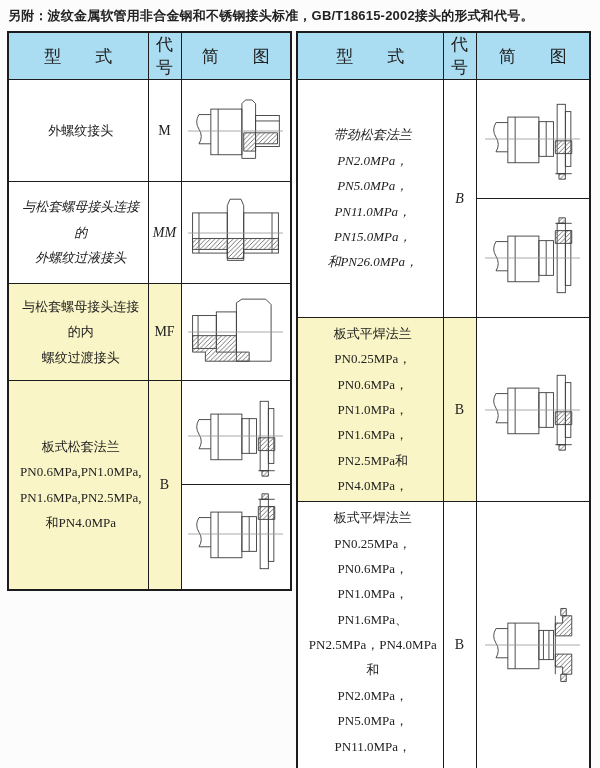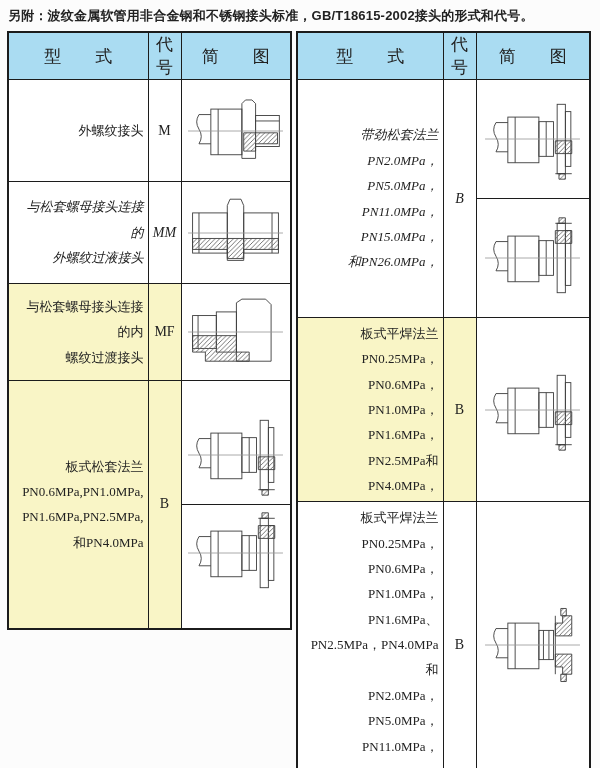--- a/index.html
+++ b/index.html
@@ -28,21 +28,21 @@
   th,td{border:1px solid var(--border);padding:0;overflow:hidden;}
   th{
     background:var(--blue);
     font-size:17px;font-weight:normal;height:38px;
     font-family:"Liberation Sans",sans-serif;
   }
   td.type{
     font-family:"Liberation Serif",serif;
     font-size:13px;line-height:1.95;
     padding:3px 4px 3px 9px;
-    white-space:pre-line;vertical-align:middle;text-align:right;margin-left:36px;
+    white-space:pre-line;vertical-align:middle;text-align:center;margin-left:36px;
   }
   td.code{
     font-family:"Liberation Serif",serif;
     font-size:14px;text-align:center;vertical-align:middle;
   }
   td.diag{background:#fff;}
   tr.hl td.type, tr.hl td.code{background:var(--yellow);}
   .stack{display:flex;flex-direction:column;width:100%;}
   .dcell{flex:1;display:flex;align-items:center;justify-content:center;}
   .dcell + .dcell{border-top:1px solid var(--border);}
@@ -134,21 +134,21 @@
                     <line x1="14" y1="28" x2="14" y2="64"></line>
                     <rect x="34" y="24" width="22" height="44"></rect>
                     <polygon points="56,14 62,10 88,10 94,16 94,78 56,78"></polygon>
                     <path class="h" d="M8 50 H56 V68 H70 V78 H22 V68 H8 Z"></path>
                     <line class="cl" x1="3" y1="46" x2="107" y2="46"></line>
                   </svg>
                 </div>
               </div>
             </td>
           </tr>
-          <tr class="hl" style="height: 248px;">
+          <tr class="hl" style="height: 209px;">
             <td class="type">板式松套法兰
 PN0.6MPa,PN1.0MPa,
 PN1.6MPa,PN2.5MPa,
 和PN4.0MPa</td>
             <td class="code">B</td>
             <td class="diag">
               <div class="stack" style="height: 195px;">
                 <div class="dcell">
                   <svg class="fit" viewBox="0 0 110 92" width="101" height="84">
                     <path d="M28 28 H15 q-5 8 0 16 q5 8 0 16 H28"></path>

